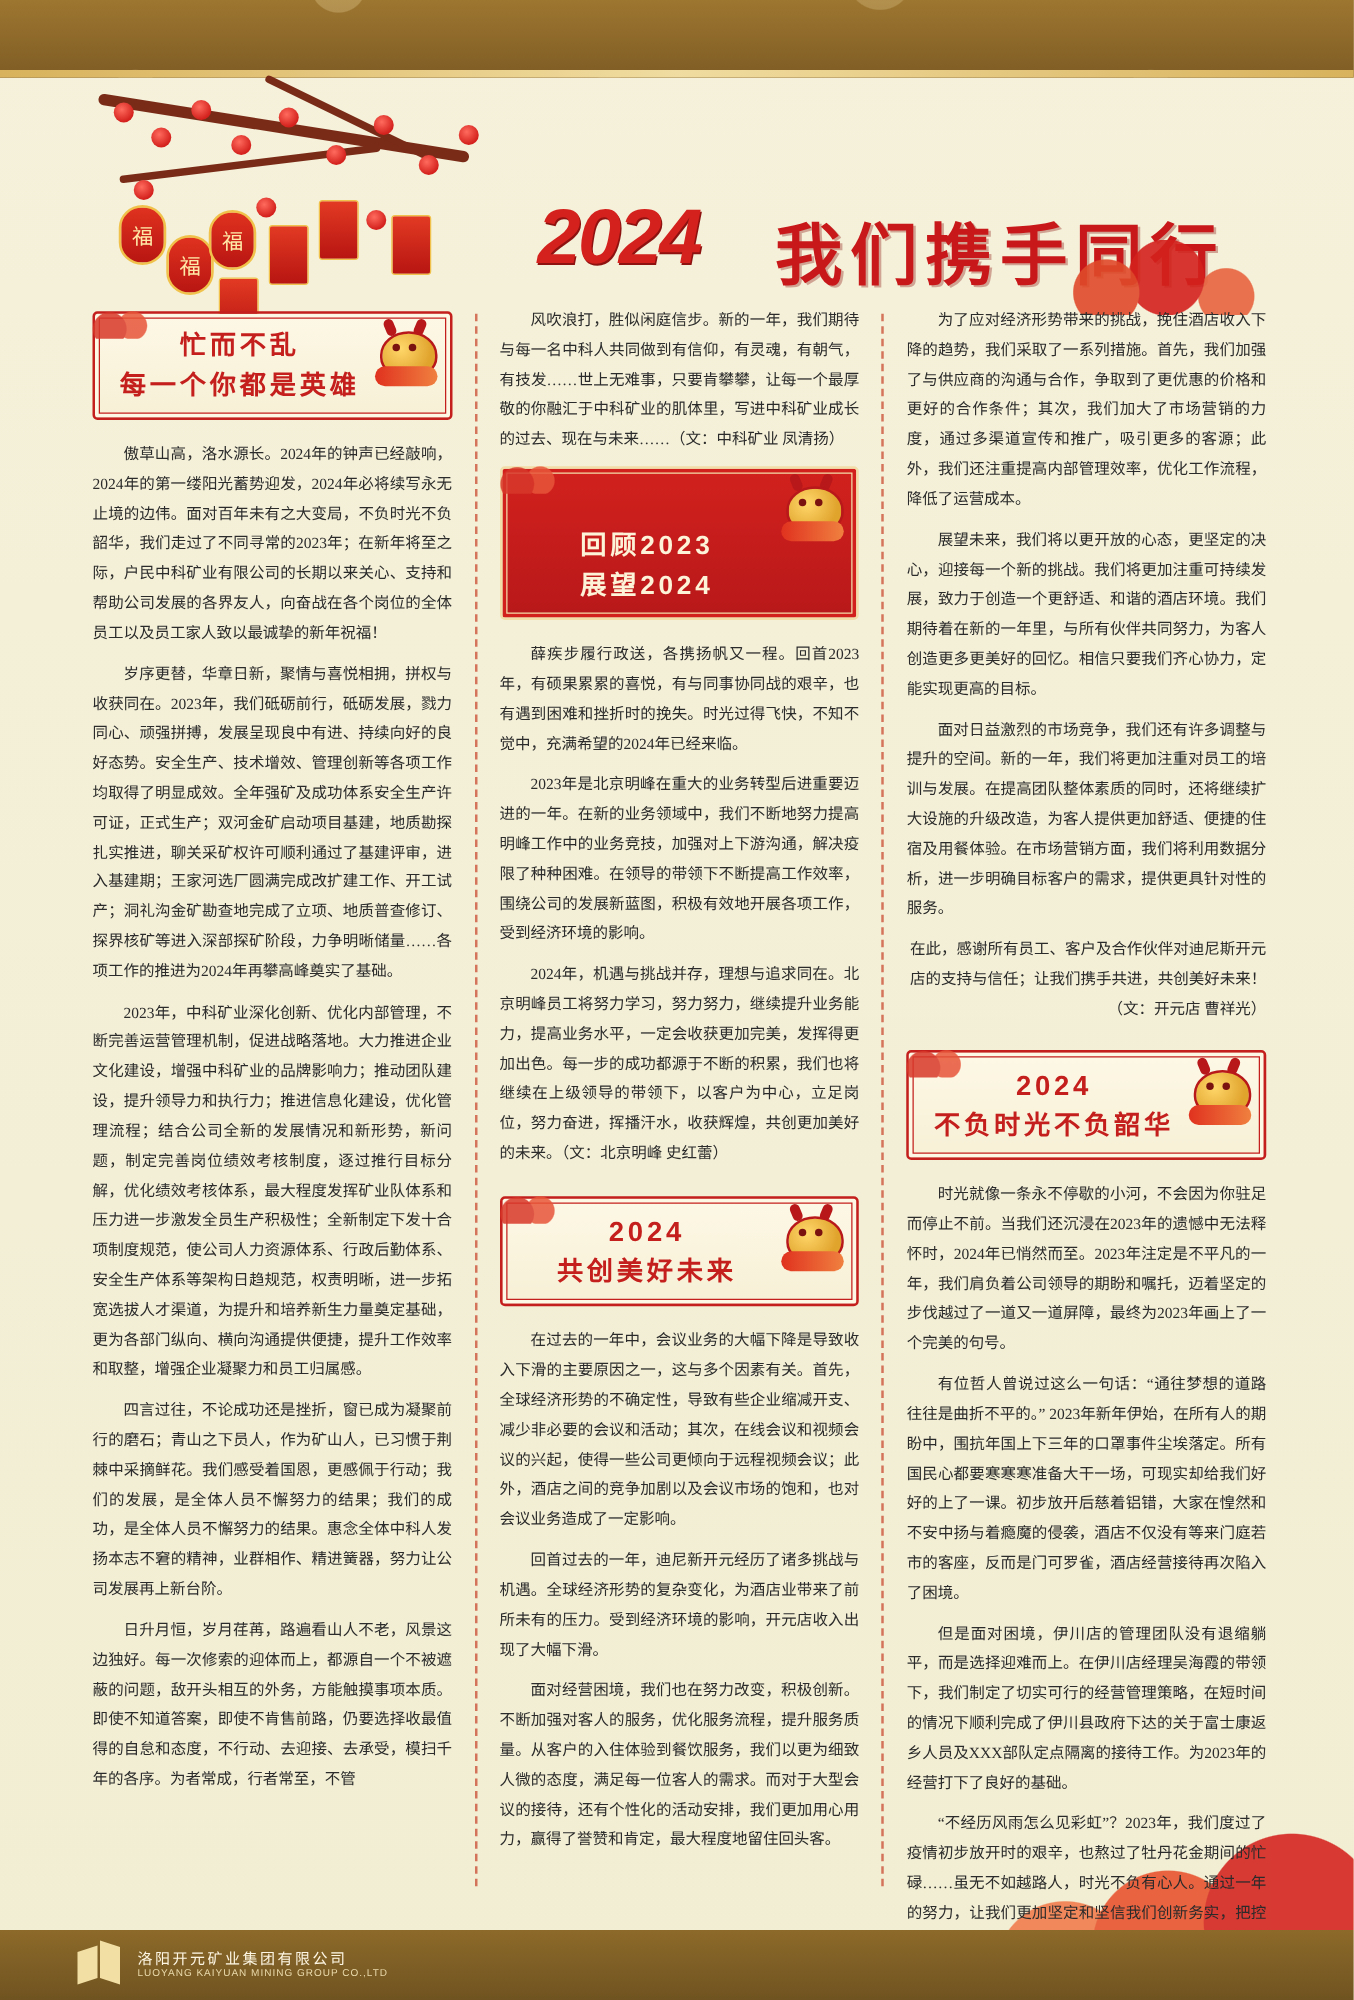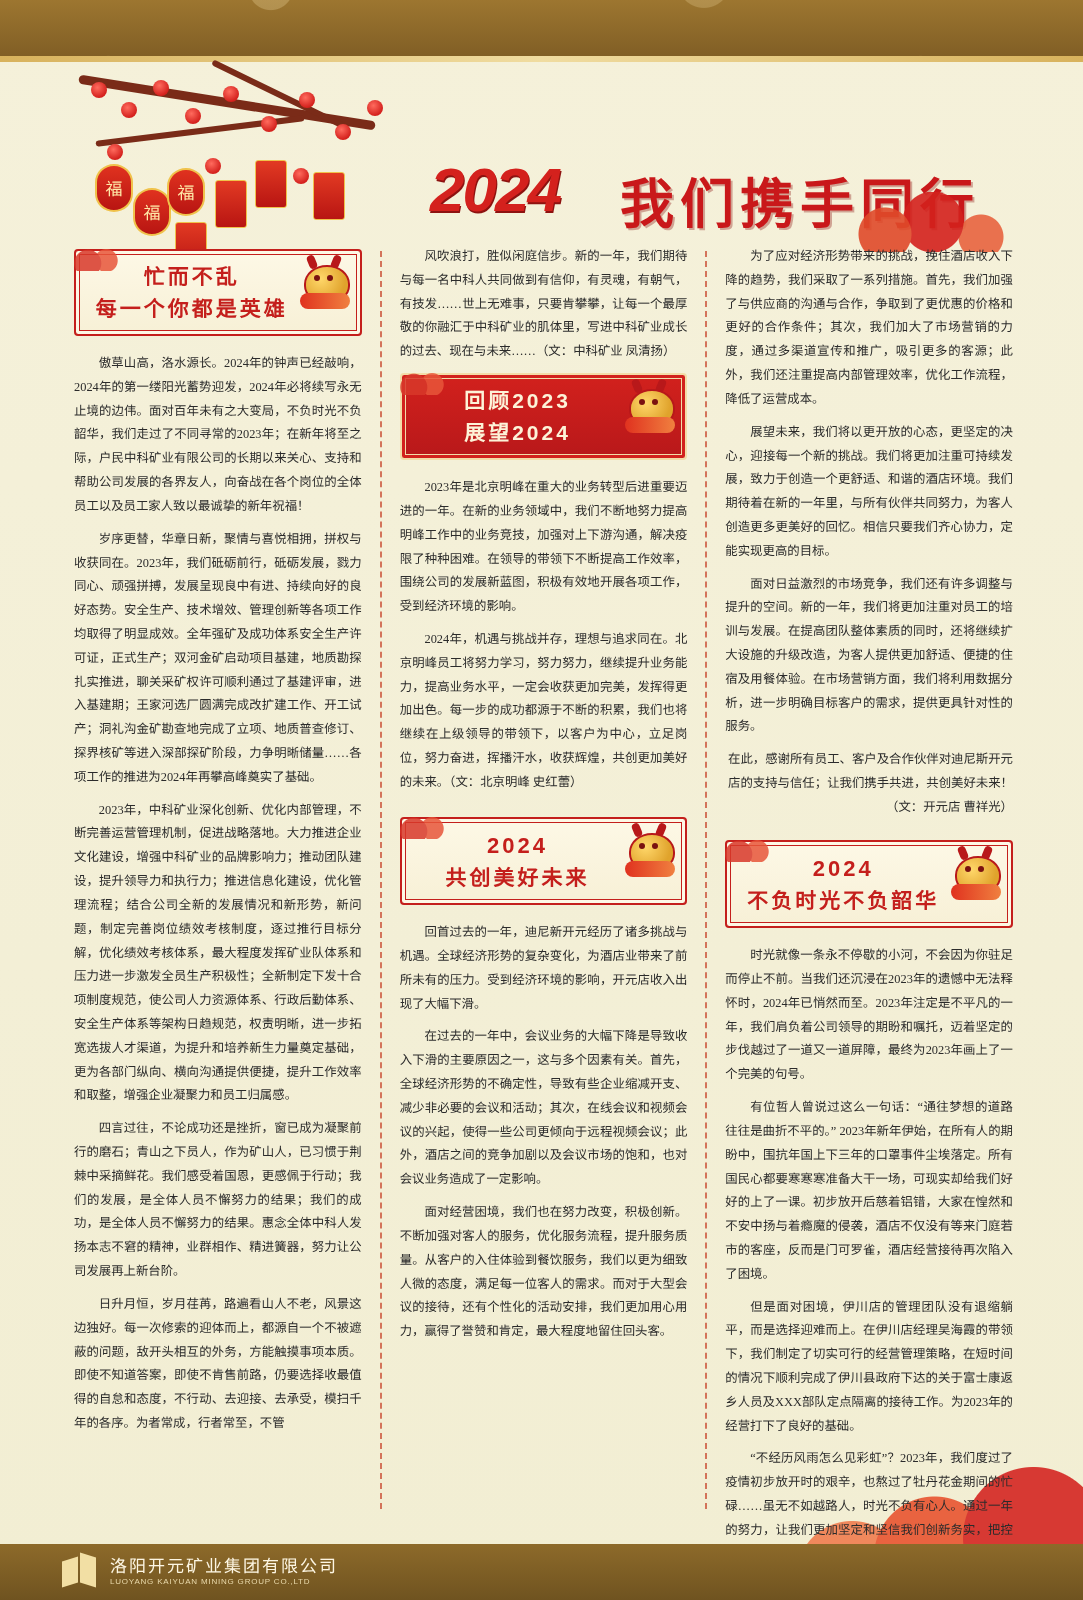--- a/index.html
+++ b/index.html
@@ -38,21 +38,21 @@
   .logo-mark{
     width:38px;height:38px;margin-left:60px;margin-right:12px;
     position:relative;flex:none;
   }
   .logo-mark .d1,.logo-mark .d2{
     position:absolute;background:#f2dfa4;
   }
   .logo-mark .d1{left:2px;top:6px;width:16px;height:26px;transform:skewY(-18deg);}
   .logo-mark .d2{left:20px;top:2px;width:16px;height:30px;transform:skewY(18deg);}
   .logo-text{color:#fdf6e3;line-height:1.15;}
-  .logo-cn{font-size:17px;letter-spacing:2px;font-family:Liberation Mono, monospace;}
+  .logo-cn{font-size:12px;letter-spacing:2px;font-family:Liberation Serif, serif;}
   .logo-en{font-size:8px;letter-spacing:.8px;color:#e9d9ab;font-family:"Liberation Sans",sans-serif;}
 
   
   .masthead{position:absolute;left:0;top:62px;width:1083px;height:175px;}
   .year-2024{
     position:absolute;left:430px;top:92px;
     font-family:"Liberation Sans",sans-serif;
     font-size:62px;font-weight:bold;font-style:italic;
     color:#d4211d;letter-spacing:-2px;
     text-shadow:1px 2px 0 #8d1210;
@@ -124,21 +124,21 @@
     background:linear-gradient(180deg,#d2211d,#b8181a);
     box-shadow:inset 0 0 0 3px #d2211d, inset 0 0 0 4px #f2dca8;
     border-color:#f2dca8;
   }
   .plaque .ttl{
     font-family:"Liberation Sans",sans-serif;
     font-size:21px;font-weight:bold;color:#c41f1c;
     letter-spacing:3px;text-align:center;line-height:1.5;
     padding-right:52px;
   }
-  .plaque.solid .ttl{color:#fdf3d8;}
+  .plaque.solid .ttl{color:#fdf3d8;margin-top:36px;}
   .plaque .ttl .y{font-size:22px;}
   .dragon{
     position:absolute;right:6px;top:2px;width:56px;height:58px;
   }
   .dragon .head{
     position:absolute;left:6px;top:12px;width:42px;height:34px;border-radius:50% 50% 45% 45%;
     background:radial-gradient(circle at 35% 35%,#ffd76a,#e0a32c 70%);
     border:2px solid #b8181a;
   }
   .dragon .eye{position:absolute;left:16px;top:22px;width:6px;height:6px;border-radius:50%;background:#7a1210;}
@@ -233,41 +233,42 @@
         <div class="dragon">
           <div class="horn"></div>
             <div class="horn2"></div>
           <div class="head"></div>
             <div class="eye"></div>
             <div class="eye2"></div>
           <div class="body"></div>
         </div>
       </div>
 
+      <p>薛疾步履行政送，各携扬帆又一程。回首2023年，有硕果累累的喜悦，有与同事协同战的艰辛，也有遇到困难和挫折时的挽失。时光过得飞快，不知不觉中，充满希望的2024年已经来临。</p>
       <p>2023年是北京明峰在重大的业务转型后进重要迈进的一年。在新的业务领域中，我们不断地努力提高明峰工作中的业务竞技，加强对上下游沟通，解决疫限了种种困难。在领导的带领下不断提高工作效率，围绕公司的发展新蓝图，积极有效地开展各项工作，受到经济环境的影响。</p>
       <p>2024年，机遇与挑战并存，理想与追求同在。北京明峰员工将努力学习，努力努力，继续提升业务能力，提高业务水平，一定会收获更加完美，发挥得更加出色。每一步的成功都源于不断的积累，我们也将继续在上级领导的带领下，以客户为中心，立足岗位，努力奋进，挥播汗水，收获辉煌，共创更加美好的未来。（文：北京明峰 史红蕾）</p>
 
       <div class="plaque" style="margin-top:22px">
         <div class="mini-cloud"></div>
         <div class="ttl">
           <div class="y">2024</div>
           <div>共创美好未来</div>
         </div>
         <div class="dragon">
           <div class="horn"></div>
             <div class="horn2"></div>
           <div class="head"></div>
             <div class="eye"></div>
             <div class="eye2"></div>
           <div class="body"></div>
         </div>
       </div>
 
+      <p>在过去的一年中，会议业务的大幅下降是导致收入下滑的主要原因之一，这与多个因素有关。首先，全球经济形势的不确定性，导致有些企业缩减开支、减少非必要的会议和活动；其次，在线会议和视频会议的兴起，使得一些公司更倾向于远程视频会议；此外，酒店之间的竞争加剧以及会议市场的饱和，也对会议业务造成了一定影响。</p>
       <p>回首过去的一年，迪尼新开元经历了诸多挑战与机遇。全球经济形势的复杂变化，为酒店业带来了前所未有的压力。受到经济环境的影响，开元店收入出现了大幅下滑。</p>
-      <p>在过去的一年中，会议业务的大幅下降是导致收入下滑的主要原因之一，这与多个因素有关。首先，全球经济形势的不确定性，导致有些企业缩减开支、减少非必要的会议和活动；其次，在线会议和视频会议的兴起，使得一些公司更倾向于远程视频会议；此外，酒店之间的竞争加剧以及会议市场的饱和，也对会议业务造成了一定影响。</p>
       <p>面对经营困境，我们也在努力改变，积极创新。不断加强对客人的服务，优化服务流程，提升服务质量。从客户的入住体验到餐饮服务，我们以更为细致人微的态度，满足每一位客人的需求。而对于大型会议的接待，还有个性化的活动安排，我们更加用心用力，赢得了誉赞和肯定，最大程度地留住回头客。</p>
     </div>
 
     <div class="divider"></div>
 
     <div class="col">
       <p>为了应对经济形势带来的挑战，挽住酒店收入下降的趋势，我们采取了一系列措施。首先，我们加强了与供应商的沟通与合作，争取到了更优惠的价格和更好的合作条件；其次，我们加大了市场营销的力度，通过多渠道宣传和推广，吸引更多的客源；此外，我们还注重提高内部管理效率，优化工作流程，降低了运营成本。</p>
       <p>展望未来，我们将以更开放的心态，更坚定的决心，迎接每一个新的挑战。我们将更加注重可持续发展，致力于创造一个更舒适、和谐的酒店环境。我们期待着在新的一年里，与所有伙伴共同努力，为客人创造更多更美好的回忆。相信只要我们齐心协力，定能实现更高的目标。</p>
       <p>面对日益激烈的市场竞争，我们还有许多调整与提升的空间。新的一年，我们将更加注重对员工的培训与发展。在提高团队整体素质的同时，还将继续扩大设施的升级改造，为客人提供更加舒适、便捷的住宿及用餐体验。在市场营销方面，我们将利用数据分析，进一步明确目标客户的需求，提供更具针对性的服务。</p>
       <p class="sig">在此，感谢所有员工、客户及合作伙伴对迪尼斯开元店的支持与信任；让我们携手共进，共创美好未来！（文：开元店 曹祥光）</p>

